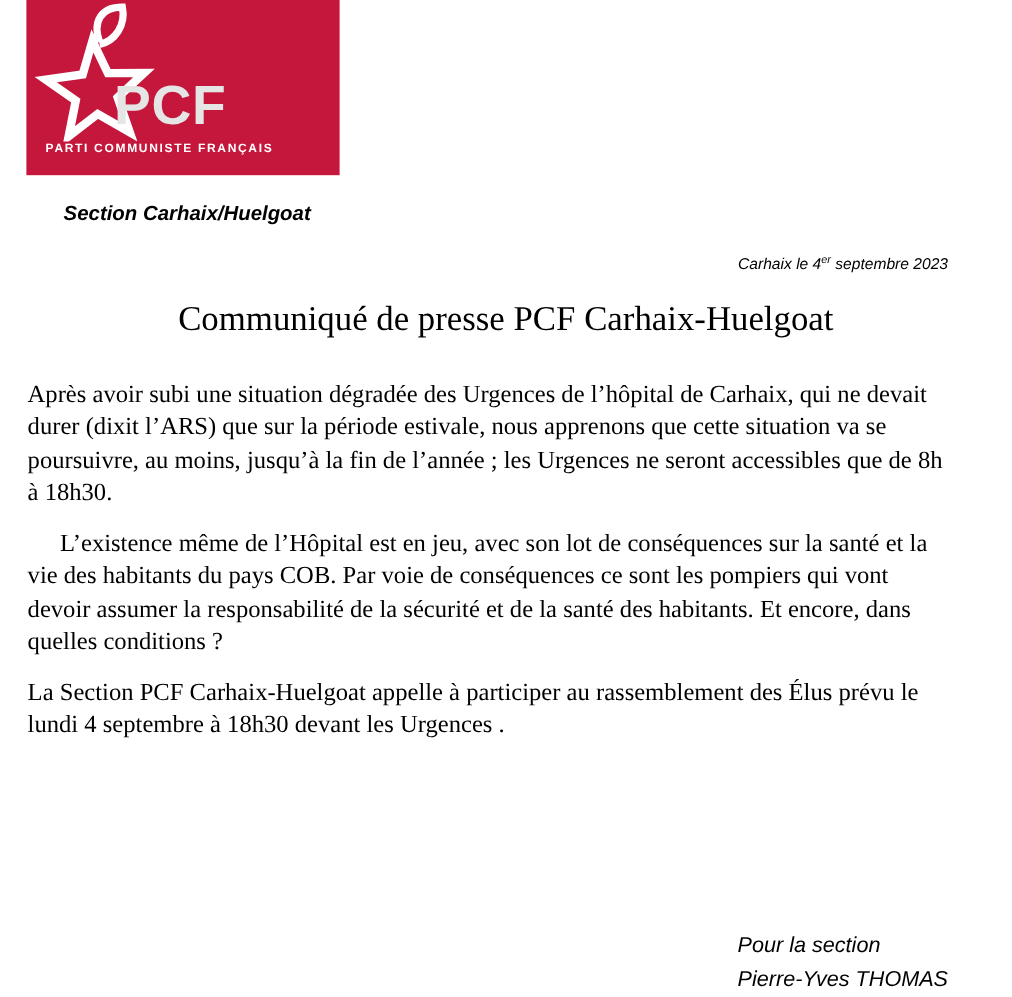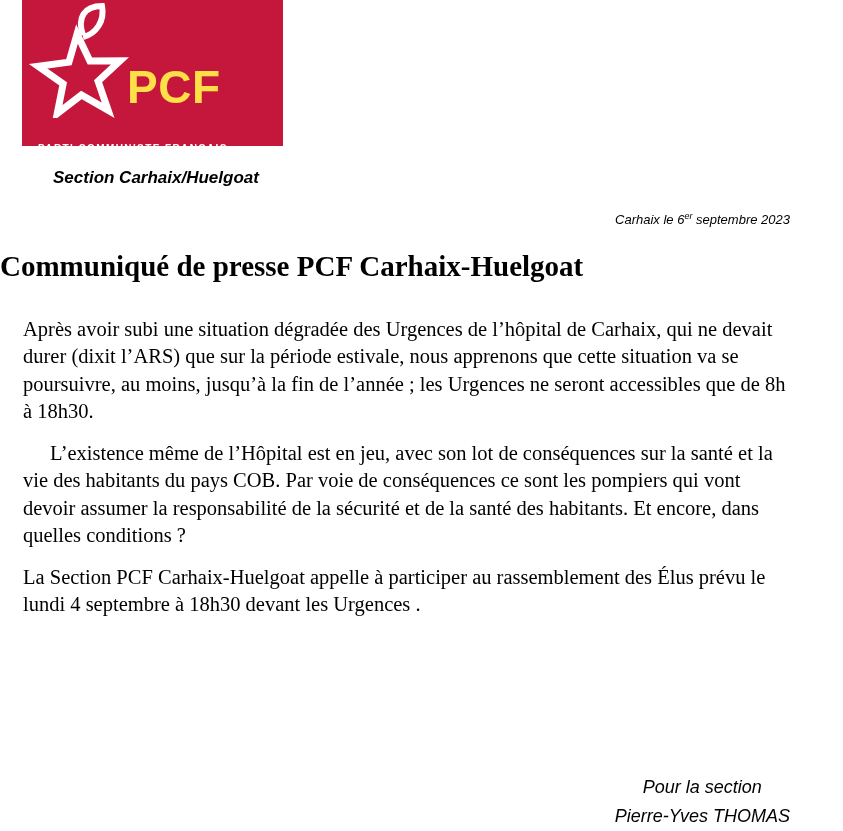--- a/index.html
+++ b/index.html
@@ -27,34 +27,32 @@
     position:absolute;
     left:6px; top:2px;
   }
   .logo-pcf {
     position:absolute;
     left:73px; top:64px;
     font-family:"Liberation Sans", sans-serif;
     font-weight:bold;
     font-size:46px;
     line-height:1;
-    color:#fde047;
+    color:#e5e5e5;
     letter-spacing:0.5px;
-    margin-left:32px;
   }
   .logo-sub {
     position:absolute;
     left:16px; top:119px;
     font-family:"Liberation Sans", sans-serif;
     font-weight:bold;
     font-size:10px;
     letter-spacing:1.4px;
     color:#ffffff;
     white-space:nowrap;
-    margin-top:24px;
   }
 
   
   .section-title {
     position:absolute;
     left:53px; top:168px;
     font-family:"Liberation Sans", sans-serif;
     font-style:italic;
     font-weight:bold;
     font-size:17px;
@@ -64,23 +62,23 @@
     right:53px; top:211px;
     font-family:"Liberation Sans", sans-serif;
     font-style:italic;
     font-size:13px;
   }
   .date-line sup { font-size:9px; }
   .doc-title {
     position:absolute;
     left:0; top:250px;
     width:843px;
-    text-align:left;
+    text-align:center;
     font-family:"Liberation Serif", serif;
-    font-weight:bold;
+    font-weight:normal;
     font-size:29px;
     margin:0;
   }
 
   
   .body-text {
     position:absolute;
     left:23px; top:316px;
     width:768px;
     font-family:Liberation Serif, serif;
@@ -90,21 +88,21 @@
     font-size:20.5px;
     line-height:1.33;
   }
   .body-text p.indent { text-indent:27px; }
   .body-text p.space-before { }
 
   
   .signature {
     position:absolute;
     right:53px; top:773px;
-    text-align:center;
+    text-align:left;
     font-family:"Liberation Sans", sans-serif;
     font-style:italic;
     font-size:18px;
     line-height:1.6;
   }
 </style>
 </head>
 <body>
 
 <div class="page">
@@ -116,21 +114,21 @@
         <path d="M55 33 C49 16 56 4 74 4 C77 19 68 32 55 35" stroke-width="6"></path>
       </g>
     </svg>
     <div class="logo-pcf">PCF</div>
     <div class="logo-sub">PARTI COMMUNISTE FRANÇAIS</div>
   </div>
 
   <div class="section-title">Section Carhaix/Huelgoat</div>
 
   <div class="date-line">
-    <span>Carhaix le 6</span><sup>er</sup><span> septembre 2023</span>
+    <span>Carhaix le 4</span><sup>er</sup><span> septembre 2023</span>
   </div>
 
   <h1 class="doc-title">Communiqué de presse PCF Carhaix-Huelgoat</h1>
 
   <div class="body-text">
     <p>Après avoir  subi une situation dégradée des Urgences de l’hôpital de Carhaix, qui ne devait durer (dixit l’ARS) que sur la période estivale, nous apprenons que cette situation va se poursuivre, au moins, jusqu’à la fin de l’année ; les Urgences ne seront accessibles que de 8h à 18h30.</p>
     <p class="indent">L’existence même de l’Hôpital est en jeu, avec son lot de conséquences sur la santé et la vie des habitants du pays COB. Par voie de conséquences ce sont les pompiers qui vont devoir assumer la responsabilité de la sécurité et de la santé des habitants. Et encore, dans quelles conditions ?</p>
     <p class="space-before">La Section PCF Carhaix-Huelgoat  appelle à participer au rassemblement des Élus prévu le lundi 4 septembre à 18h30 devant les Urgences .</p>
   </div>
 

